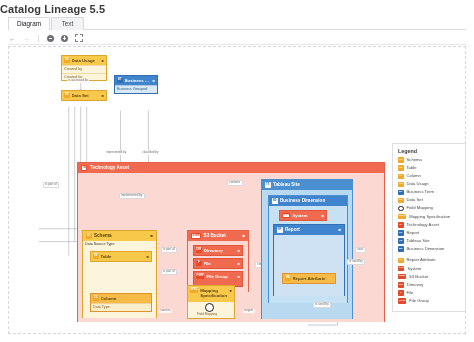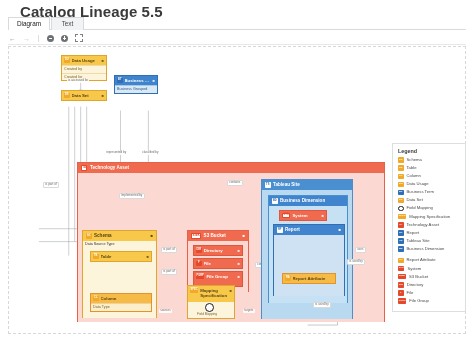--- a/index.html
+++ b/index.html
@@ -8,22 +8,22 @@
     width:474px; height:342px;
     background:#ffffff;
     font-family:"Liberation Sans", sans-serif;
     overflow:hidden;
     color:#333;
   }
   #app { position:relative; width:474px; height:342px; background:#fff; }
 
   
   .page-title{
-    position:absolute; left:20px; top:3px;
-    font-size:15px; font-weight:bold; color:#3a3a3a;
+    position:absolute; left:0; top:3px;
+    font-size:11px; font-weight:bold; color:#3a3a3a;
     letter-spacing:.1px;
   }
   .tabbar{
     position:absolute; left:8px; top:17px; width:458px; height:13px;
     border-bottom:1px solid #d8dadd;
   }
   .tab{
     position:absolute; top:0; height:13px; line-height:12px;
     font-size:6.4px; text-align:center; color:#4a4a4a;
     border:1px solid #d8dadd; border-bottom:none;

